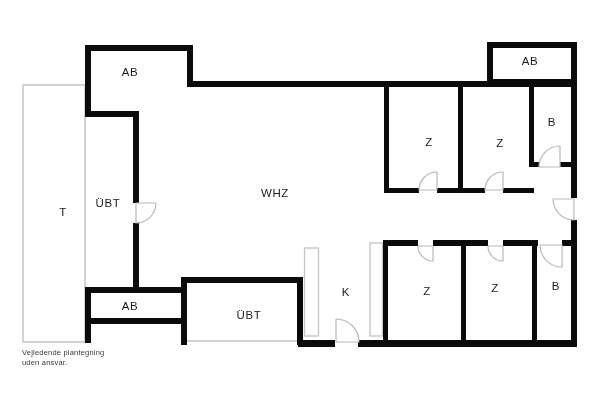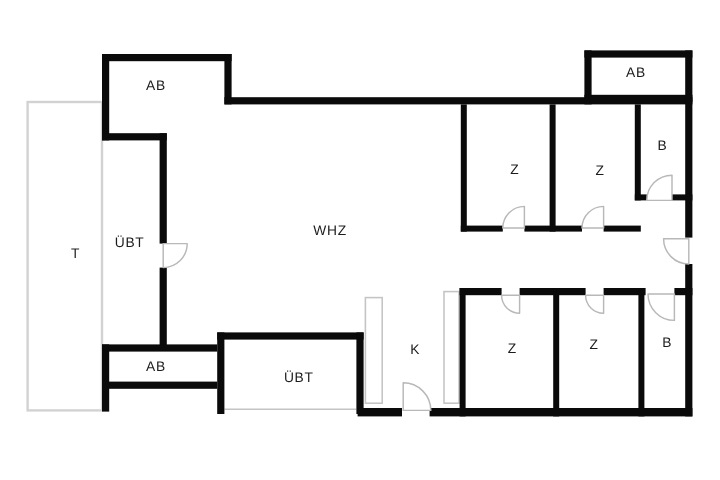--- a/index.html
+++ b/index.html
@@ -122,14 +122,18 @@
   <div class="room-label" style="left:130px;top:306px;">AB</div>
   <div class="room-label" style="left:249px;top:315px;">ÜBT</div>
   <div class="room-label" style="left:346px;top:292px;">K</div>
   <div class="room-label" style="left:429px;top:142px;">Z</div>
   <div class="room-label" style="left:500px;top:143px;">Z</div>
   <div class="room-label" style="left:552px;top:122px;">B</div>
   <div class="room-label" style="left:427px;top:291px;">Z</div>
   <div class="room-label" style="left:495px;top:288px;">Z</div>
   <div class="room-label" style="left:556px;top:286px;">B</div>
 
+  <div class="disclaimer">
+    <span>Vejledende plantegning</span>
+    <span>uden ansvar.</span>
+  </div>
 
 </div>
 
 </body></html>

